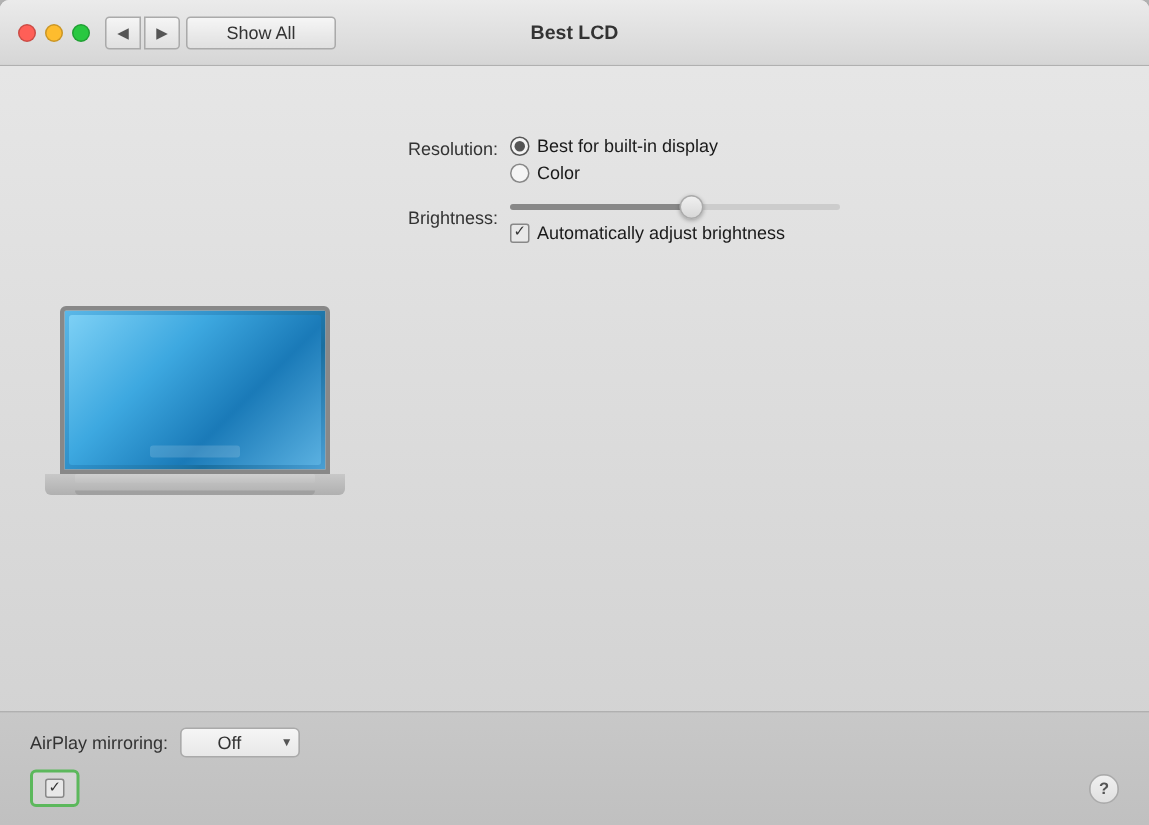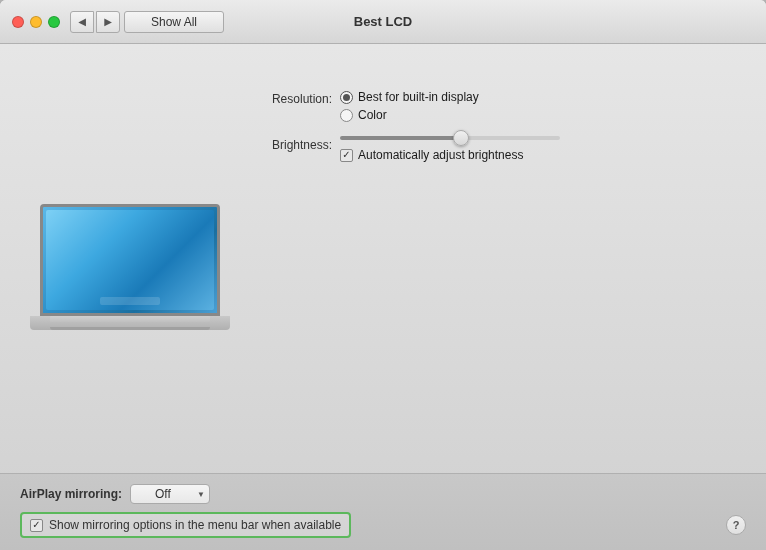--- a/index.html
+++ b/index.html
@@ -350,21 +350,21 @@
 
     .airplay-row {
       display: flex;
       align-items: center;
       gap: 8px;
       margin-bottom: 8px;
     }
 
     .airplay-label {
       font-size: 12px;
-      font-weight: 700;
+      font-weight: 400;
       color: #333;
     }
 
     .dropdown {
       padding: 2px 20px 2px 24px;
       border: 1px solid #aaa;
       border-radius: 4px;
       background: linear-gradient(to bottom, #f5f5f5, #e8e8e8);
       font-size: 12px;
       color: #333;
@@ -515,18 +515,17 @@
         </select>
         <span class="dropdown-arrow">▼</span>
       </div>
     </div>
 
     <div style="display:flex; align-items:center; justify-content:space-between;">
       <div class="mirror-option-row">
         <div class="mirror-checkbox">
           <span class="checkmark">✓</span>
         </div>
-        <span class="mirror-label">Show mirroring options in the menu bar when available</span>
       </div>
       <button class="help-btn">?</button>
     </div>
   </div>
 </div>
 
 </body></html>

